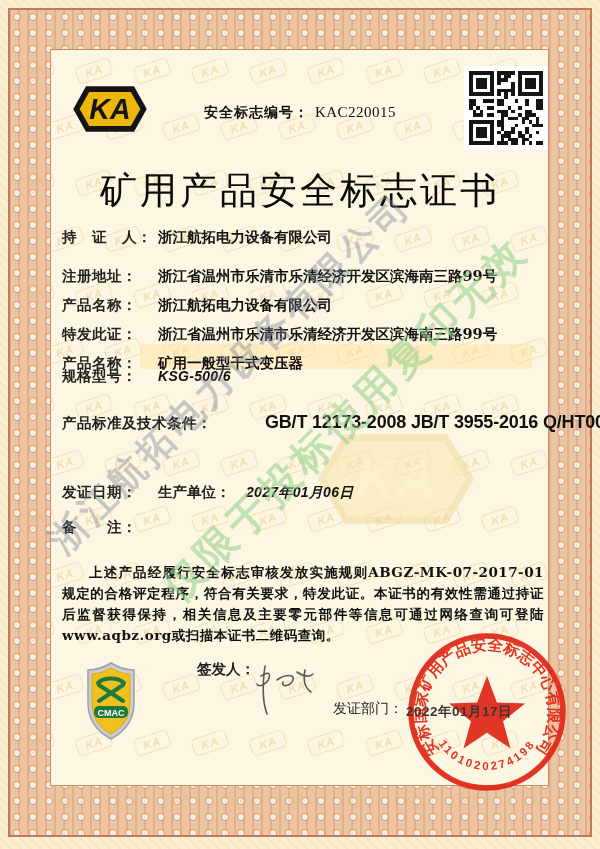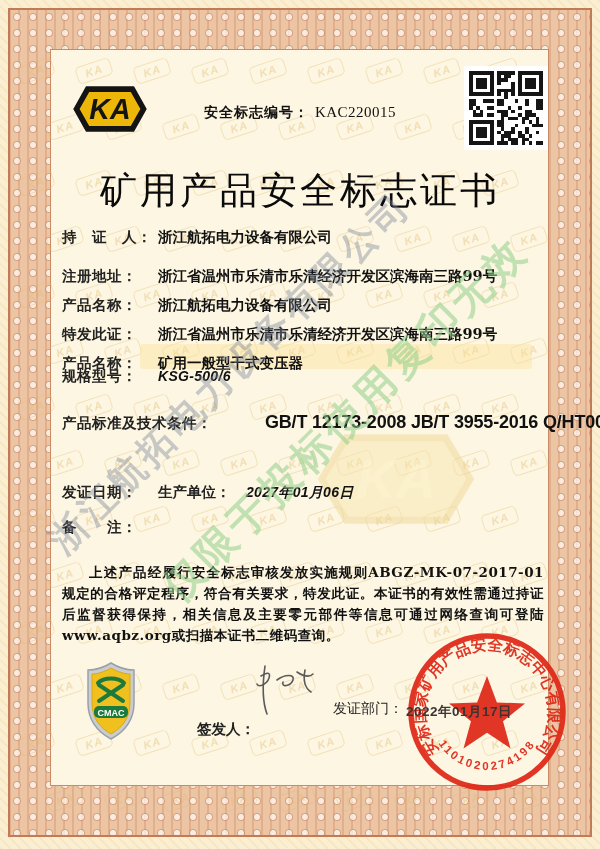--- a/index.html
+++ b/index.html
@@ -53,21 +53,21 @@
   .fval.alnum{font-family:"Liberation Sans", sans-serif; font-size:14px; letter-spacing:.3px;font-style:italic;}
   .fval.std{font-family:"Liberation Sans", sans-serif; font-size:18px; letter-spacing:-.2px;}
   .dval{flex:0 0 152px;}
   .vlab{flex:0 0 88px; font-weight:700; font-size:14.5px; color:#222; white-space:pre;}
 
   .statement{position:absolute; left:62px; right:56px; top:562px;
     font-family:"DejaVu Serif", serif; font-weight:700; font-size:13.5px; line-height:21px;
     color:#111; text-align:justify; text-indent:2em; letter-spacing:.5px;}
 
   .shield{position:absolute; left:86px; top:661px; width:50px; height:80px;}
-  .signerlab{position:absolute; left:197px; top:720px; font-weight:700; font-size:14.5px; color:#222;}
+  .signerlab{position:absolute; left:197px; top:660px; font-weight:700; font-size:14.5px; color:#222;}
   .signature{position:absolute; left:247px; top:658px; width:80px; height:62px;}
   .deptlab{position:absolute; left:333px; top:700px; font-weight:400; font-size:14px; color:#222;}
 
   .seal{position:absolute; left:405px; top:630px; width:164px; height:164px; opacity:.93;}
   .sealdate{position:absolute; left:406px; top:703px; font-weight:700; font-size:13.5px; color:#3b3430; letter-spacing:.5px;}
 
   .wm{position:absolute; white-space:nowrap; pointer-events:none; font-weight:700;}
   .wm-company{
     left:-30px; top:348px; width:520px; text-align:center;
     font-family:"DejaVu Serif", serif; font-size:37px; letter-spacing:4px;

